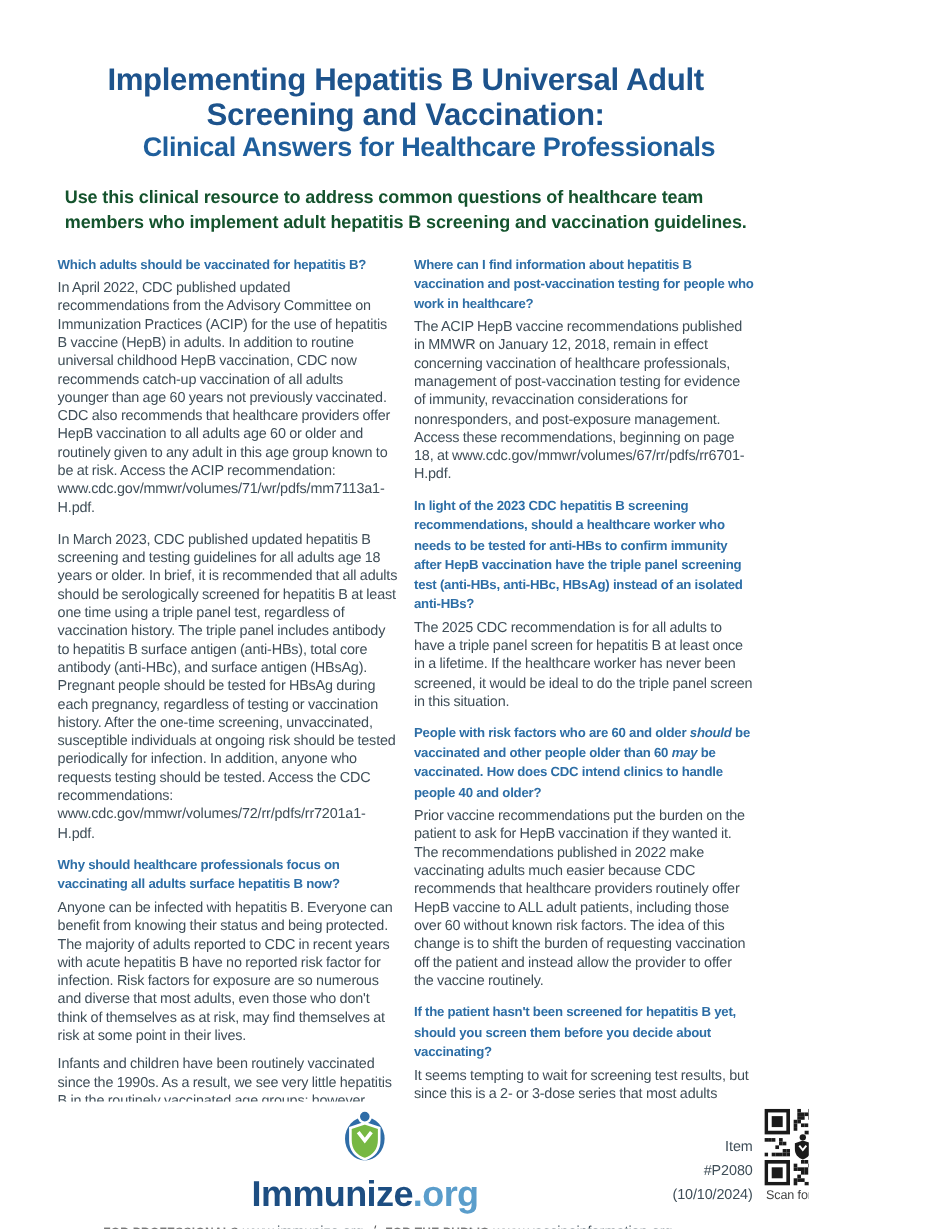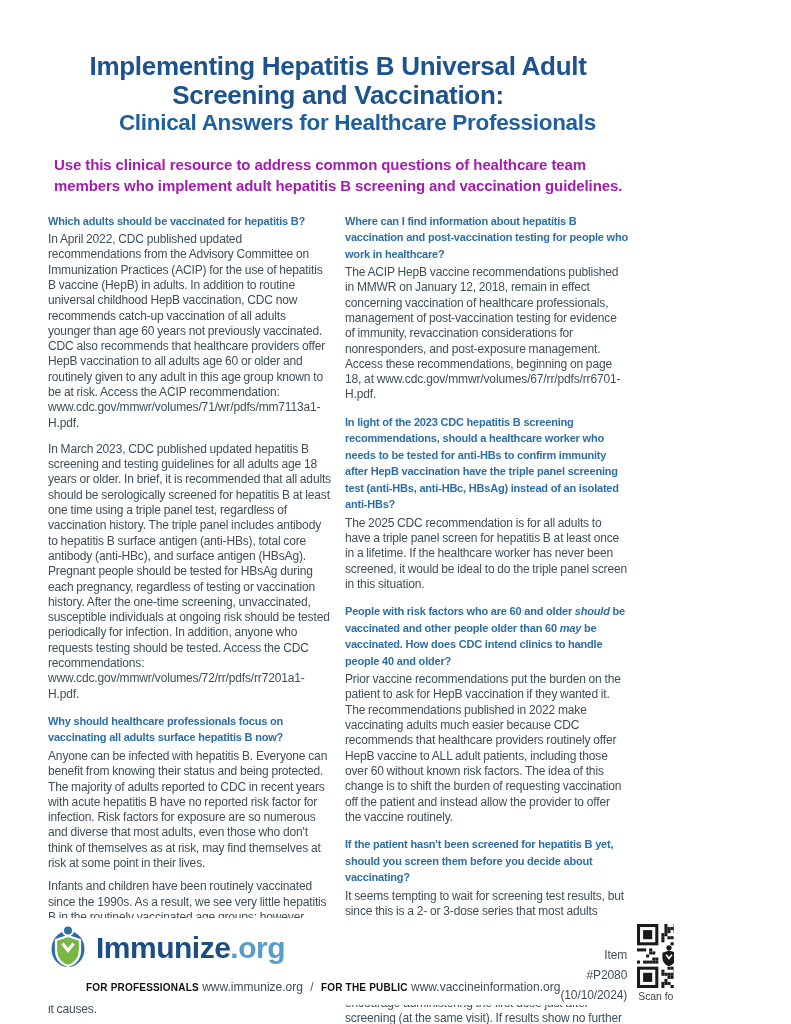--- a/index.html
+++ b/index.html
@@ -19,21 +19,21 @@
     text-align:center;letter-spacing:-0.3px;line-height:1.1;
   }
   .subtitle{
     margin:2px 32px 0 0;
     font-size:22.5px;font-weight:700;color:#1f5f9c;
     text-align:right;letter-spacing:-0.3px;line-height:1.1;
   }
   .intro{
     margin:18px 0 0 6px;
     max-width:660px;
-    font-size:15px;font-weight:700;color:#a21caf;
+    font-size:15px;font-weight:700;color:#14532d;
     line-height:1.42;letter-spacing:-0.1px;
   }
   
   .columns{display:flex;gap:14px;margin-top:16px;}
   .col{flex:1 1 0;min-width:0;}
   .qa{margin:0 0 11px 0;}
   .qa h2{
     margin:0 0 3px 0;
     font-size:11px;font-weight:700;color:#2d6ea6;
     line-height:16.5px;letter-spacing:-0.2px;
@@ -52,21 +52,21 @@
     letter-spacing:1.6px;
   }
   .continued .arrow{font-size:10px;letter-spacing:0;color:#111;}
   
   .footer{
     position:absolute;left:48px;right:42px;top:918px;
     display:flex;align-items:flex-start;
     background:#fff;padding-top:6px;z-index:5;
   }
   .brand-block{display:flex;flex-direction:column;}
-  .brand-row{display:flex;align-items:center;gap:8px;}
+  .brand-row{display:flex;align-items:center;gap:8px;flex-direction:column;}
   .wordmark{font-size:30px;letter-spacing:-0.5px;line-height:1;}
   .wordmark .brand-name{font-weight:700;color:#1d4e82;}
   .wordmark .brand-tld{font-weight:700;color:#5a9dcb;}
   .links-row{
     margin:8px 0 0 38px;
     font-size:12px;color:#3f4e58;white-space:nowrap;
   }
   .links-row .lbl{font-size:10px;font-weight:700;color:#111;letter-spacing:0.2px;}
   .links-row .sep{color:#555;padding:0 4px;}
   .right-info{

